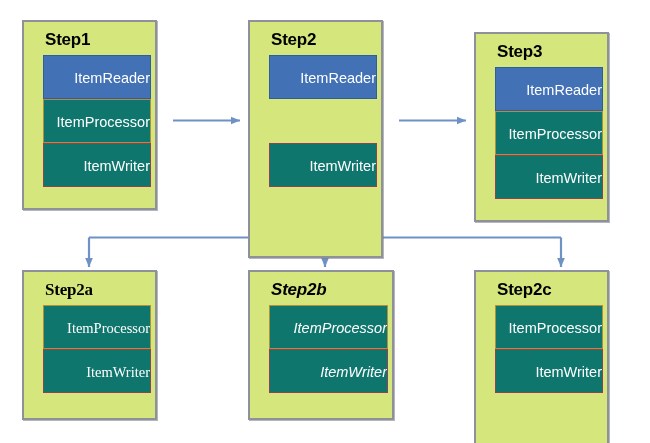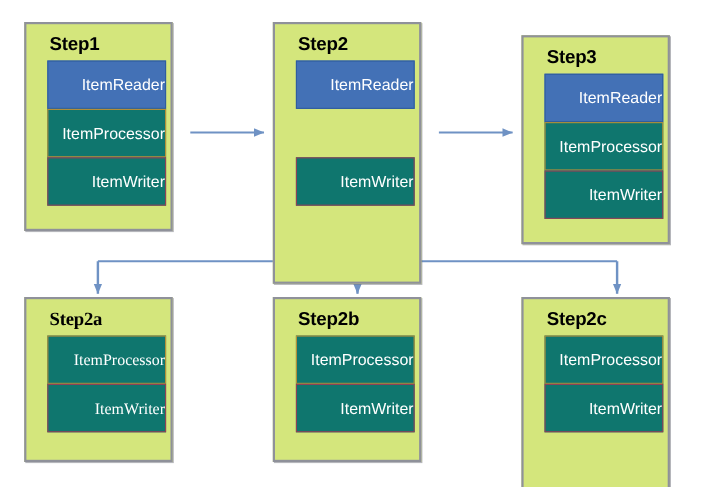--- a/index.html
+++ b/index.html
@@ -134,21 +134,21 @@
           <div class="blk blk-writer">ItemWriter</div>
         </div>
       </div>
       <div class="step-box" style="left: 22px; top: 270px; width: 135px; height: 150px; font-family: Liberation Serif, serif;">
         <div class="step-title">Step2a</div>
         <div class="blocks">
           <div class="blk blk-processor">ItemProcessor</div>
           <div class="blk blk-writer">ItemWriter</div>
         </div>
       </div>
-      <div class="step-box" style="left: 248px; top: 270px; width: 135px; height: 150px;">
+      <div class="step-box" style="left: 248px; top: 270px; width: 146px; height: 150px; font-style: italic;">
         <div class="step-title">Step2b</div>
         <div class="blocks">
           <div class="blk blk-processor">ItemProcessor</div>
           <div class="blk blk-writer">ItemWriter</div>
         </div>
       </div>
       <div class="step-box" style="left: 474px; top: 270px; width: 135px; height: 188px;">
         <div class="step-title">Step2c</div>
         <div class="blocks">
           <div class="blk blk-processor">ItemProcessor</div>

